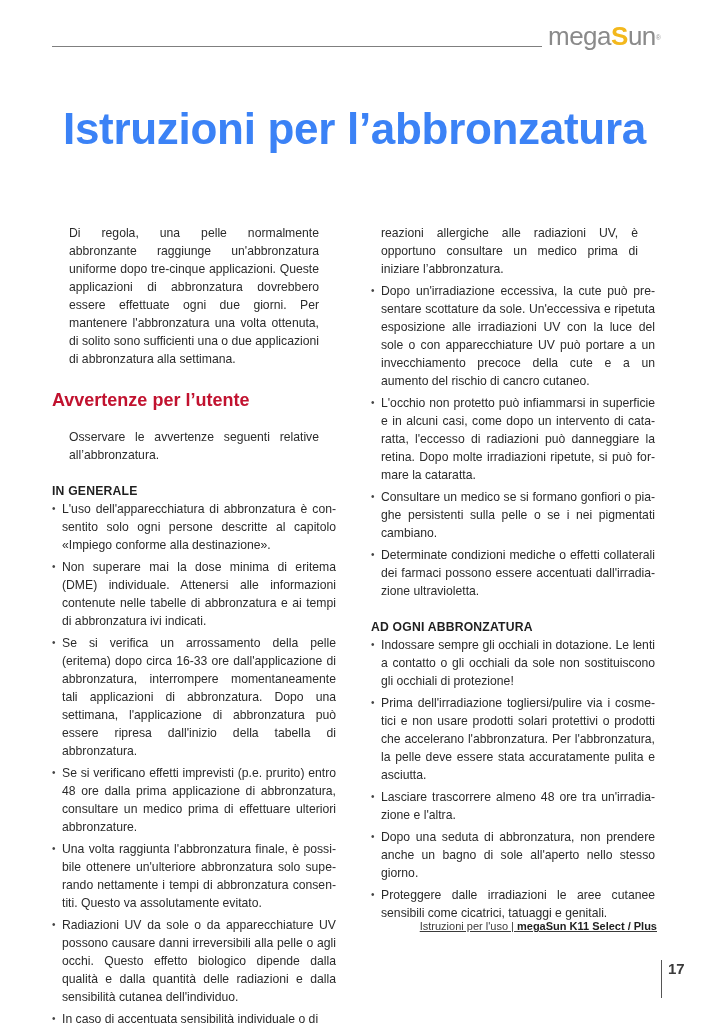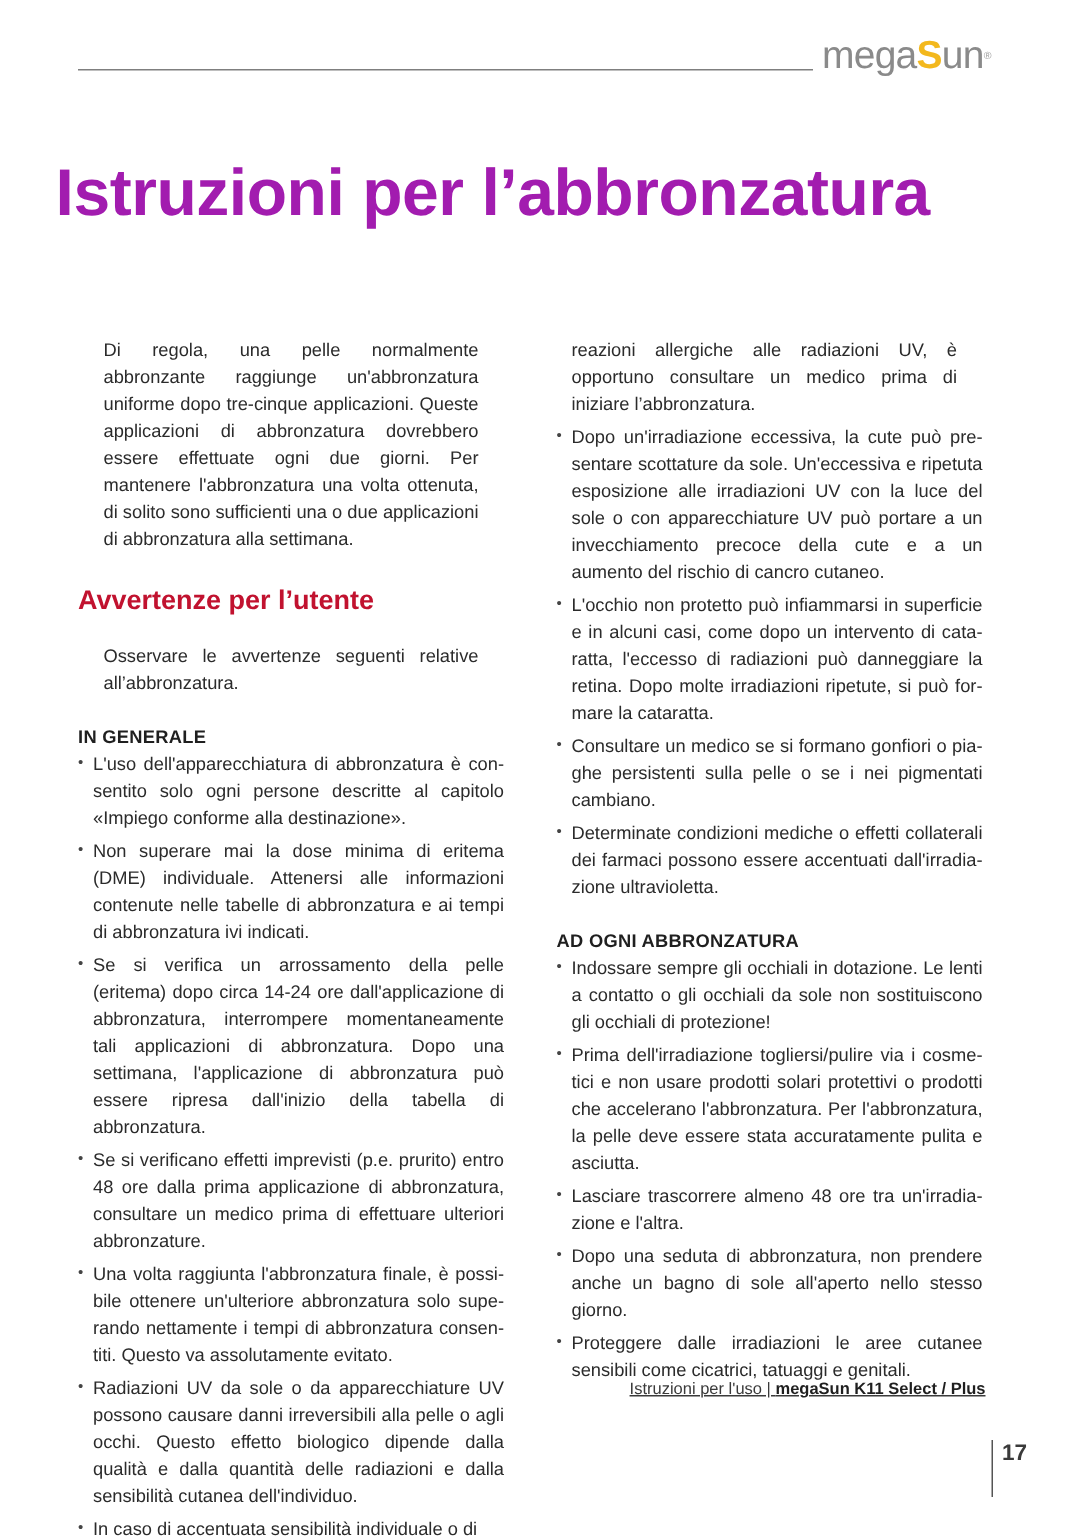--- a/index.html
+++ b/index.html
@@ -12,22 +12,22 @@
     background: #7f7f7f;
   }
   .logo {
     position: absolute; left: 548px; top: 21px; font-size: 26px;
     font-family: "Liberation Sans", sans-serif; letter-spacing: -0.5px;
     color: #8a8a8a; line-height: 30px;
   }
   .logo .s { color: #f3b81d; font-weight: bold; }
   .logo .reg { font-size: 7px; vertical-align: top; position: relative; top: 2px; color: #999; }
   .page-title {
-    position: absolute; left: 37px; top: 103px; margin: 0;
-    font-size: 44px; font-weight: bold; color: #a21caf; letter-spacing: -0.3px;
+    position: absolute; left: 63px; top: 103px; margin: 0;
+    font-size: 44px; font-weight: bold; color: #3b82f6; letter-spacing: -0.3px;
     line-height: 52px; white-space: nowrap;
   }
   .col {
     position: absolute; top: 207px; width: 284px;
     font-size: 12.2px; line-height: 18px; color: #2b2b2b;
   }
   .col.left { left: 52px; }
   .col.right { left: 371px; }
   .col p { margin: 17px; text-align: justify; hyphens: manual; }
   .section-heading {
@@ -73,21 +73,21 @@
 <div class="col left">
   <p>Di regola, una pelle normalmente abbronzante rag­giunge un'abbronzatura uniforme dopo tre-cinque applicazioni. Queste applicazioni di abbronzatura dovrebbero essere effettuate ogni due giorni. Per mantenere l'abbronzatura una volta ottenuta, di solito sono sufficienti una o due applicazioni di abbronza­tura alla settimana.</p>
 
   <h2 class="section-heading">Avvertenze per l’utente</h2>
   <p>Osservare le avvertenze seguenti relative all’abbron­zatura.</p>
 
   <h3 class="subheading">IN GENERALE</h3>
   <ul class="bullets">
     <li>L'uso dell'apparecchiatura di abbronzatura è con­sentito solo ogni persone descritte al capitolo «Impiego conforme alla destinazione».</li>
     <li>Non superare mai la dose minima di eritema (DME) individuale. Attenersi alle informazioni contenute nelle tabelle di abbronzatura e ai tempi di abbron­zatura ivi indicati.</li>
-    <li>Se si verifica un arrossamento della pelle (eritema) dopo circa 14-24 ore dall'applicazione di abbron­zatura, interrompere momentaneamente tali appli­cazioni di abbronzatura. Dopo una settimana, l'applicazione di abbronzatura può essere ripresa dall'inizio della tabella di abbronzatura.</li>
+    <li>Se si verifica un arrossamento della pelle (eritema) dopo circa 16-33 ore dall'applicazione di abbron­zatura, interrompere momentaneamente tali appli­cazioni di abbronzatura. Dopo una settimana, l'applicazione di abbronzatura può essere ripresa dall'inizio della tabella di abbronzatura.</li>
     <li>Se si verificano effetti imprevisti (p.e. prurito) entro 48 ore dalla prima applicazione di abbronzatura, consultare un medico prima di effettuare ulteriori abbronzature.</li>
     <li>Una volta raggiunta l'abbronzatura finale, è possi­bile ottenere un'ulteriore abbronzatura solo supe­rando nettamente i tempi di abbronzatura consen­titi. Questo va assolutamente evitato.</li>
     <li>Radiazioni UV da sole o da apparecchiature UV possono causare danni irreversibili alla pelle o agli occhi. Questo effetto biologico dipende dalla qualità e dalla quantità delle radiazioni e dalla sensibilità cutanea dell'individuo.</li>
     <li>In caso di accentuata sensibilità individuale o di</li>
   </ul>
 </div>
 
 <div class="col right">
   <p class="lead">reazioni allergiche alle radiazioni UV, è opportuno consultare un medico prima di iniziare l’abbronza­tura.</p>
   <ul class="bullets">

